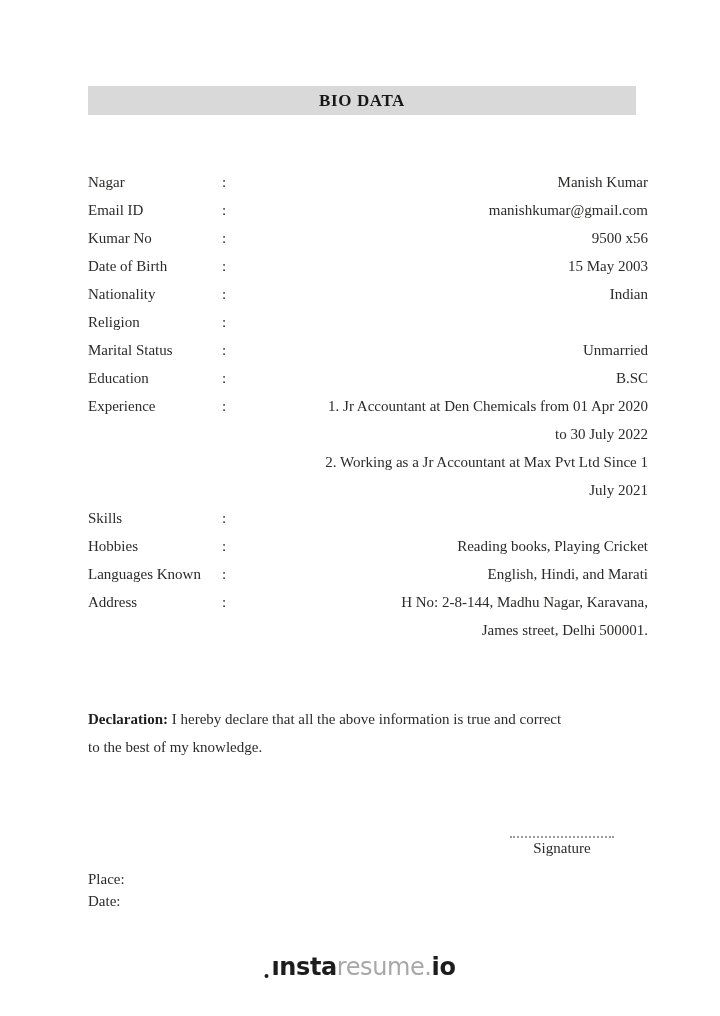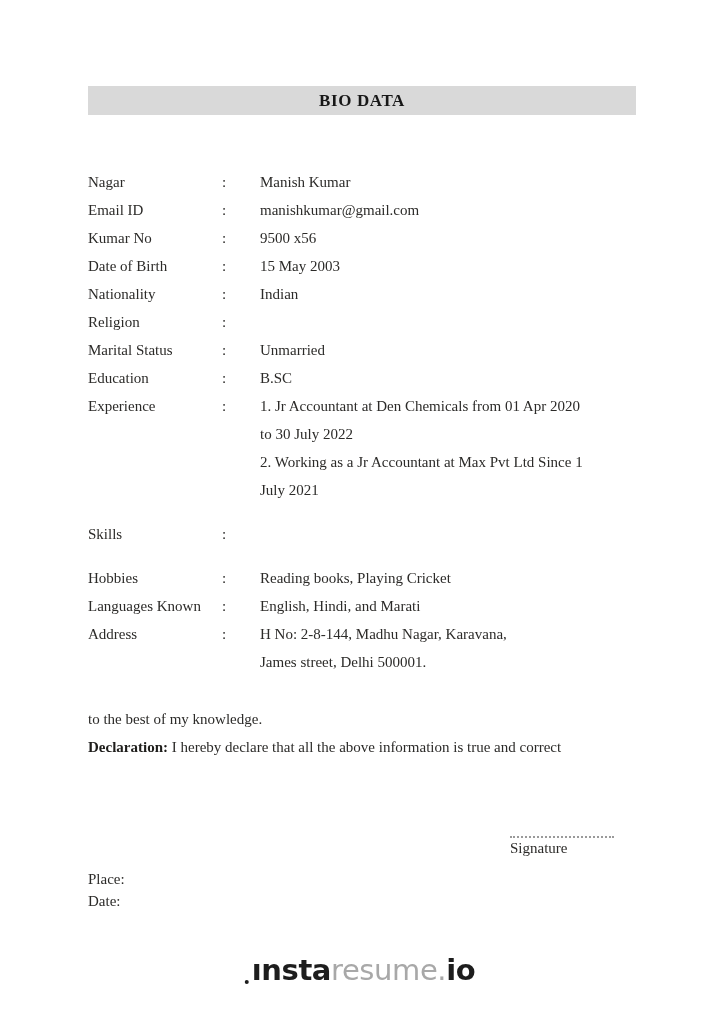--- a/index.html
+++ b/index.html
@@ -29,24 +29,24 @@
   }
   .fields {
     position: absolute;
     left: 88px;
     top: 168px;
     width: 560px;
     font-size: 15px;
     line-height: 28px;
   }
   .row { display: flex; align-items: flex-start; }
-  .row.gap-before { margin-top: 16px; }
+  .row.gap-before { margin-top: 0; }
   .label { width: 134px; flex: 0 0 134px; }
   .colon { width: 38px; flex: 0 0 38px; }
-  .value { flex: 1 1 auto; min-width: 0; }
+  .value { flex: 1 1 auto; min-width: 0; text-align: right; }
   .vline { white-space: nowrap; }
   .declaration {
     position: absolute;
     left: 88px;
     top: 705px;
     width: 620px;
     font-size: 15px;
     line-height: 28px;
   }
   .declaration .decl-line { white-space: nowrap; }
@@ -56,38 +56,38 @@
     left: 88px;
     top: 868px;
     font-size: 15px;
     line-height: 22px;
   }
   .signature-block {
     position: absolute;
     left: 510px;
     top: 836px;
     width: 104px;
-    text-align: left;
+    text-align: center;
   }
   .sig-dots {
     height: 0;
     border-top: 2px dotted #9a9a9a;
   }
   .sig-label {
     margin-top: 2px;
     font-size: 15px;
     color: #2c2b29;
   }
   .brand {
     position: absolute;
     left: 50%;
     top: 953px;
     transform: translateX(-50%);
     font-family: "DejaVu Sans", sans-serif;
-    font-size: 29px;
+    font-size: 24px;
     letter-spacing: -0.4px;
     white-space: nowrap;
   }
   .brand-inner { position: relative; display: inline-block; padding-left: 7px; }
   .brand-inner::before {
     
     content: "";
     position: absolute;
     left: 0;
     bottom: 3px;
@@ -206,22 +206,22 @@
       <div class="colon">:</div>
       <div class="value">
         <div class="vline">H No: 2-8-144, Madhu Nagar, Karavana,</div>
         <div class="vline">James street, Delhi 500001.</div>
       </div>
     </div>
 
   </div>
 
   <div class="declaration">
+    <div class="decl-line"><span class="decl-label">Declaration:</span> <span>I hereby declare that all the above information is true and correct</span></div>
     <div class="decl-line">to the best of my knowledge.</div>
-    <div class="decl-line"><span class="decl-label">Declaration:</span> <span>I hereby declare that all the above information is true and correct</span></div>
   </div>
 
   <div class="signoff">
     <div>Place:</div>
     <div>Date:</div>
   </div>
 
   <div class="signature-block">
     <div class="sig-dots"></div>
     <div class="sig-label">Signature</div>

